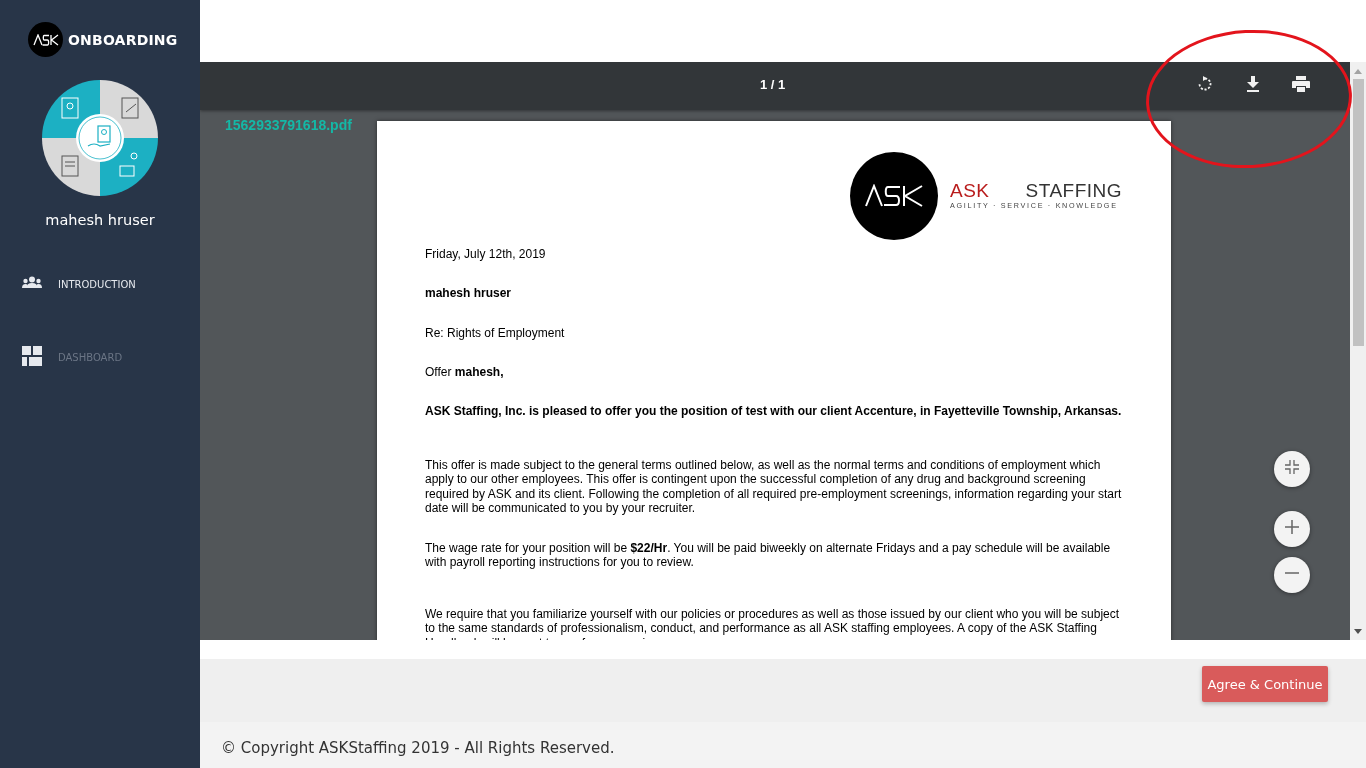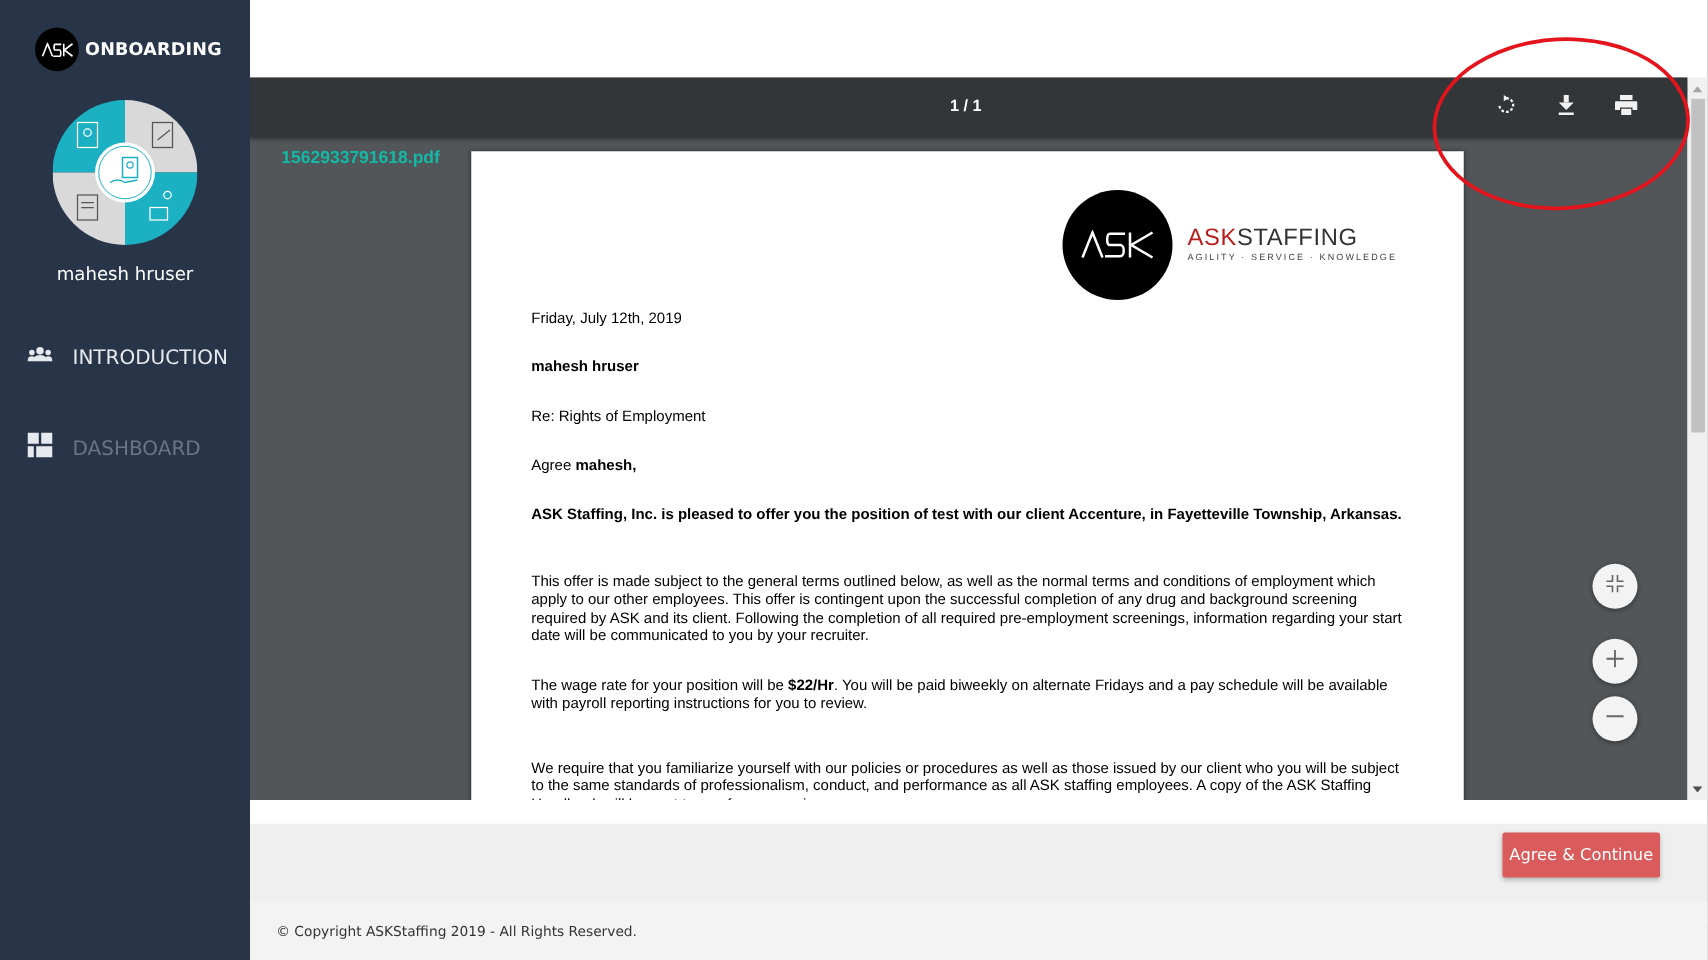--- a/index.html
+++ b/index.html
@@ -6,21 +6,21 @@
   html, body { width: 1366px; height: 768px; overflow: hidden; background: #fff; font-family: "Liberation Sans", sans-serif; }
   .app { position: relative; width: 1366px; height: 768px; }
 
   
   .sidebar { position: absolute; left: 0; top: 0; width: 200px; height: 768px; background: #283548; color: #fff; padding-left: 24px; }
   .brand { position: absolute; left: 28px; top: 22px; display: flex; align-items: center; }
   .brand-logo { width: 35px; height: 35px; border-radius: 50%; background: #000; display: flex; align-items: center; justify-content: center; }
   .brand-name { margin-left: 5px; font-family: "DejaVu Sans", sans-serif; font-weight: bold; font-size: 14px; letter-spacing: 0.2px; color: #fff; }
   .avatar { position: absolute; left: 42px; top: 80px; width: 116px; height: 116px; border-radius: 50%; overflow: hidden; }
   .username { position: absolute; left: 0; top: 212px; width: 200px; text-align: center; font-family: "DejaVu Sans", sans-serif; font-size: 14.5px; color: #fff; }
-  .nav-item { position: absolute; left: 22px; display: flex; align-items: center; font-family: "DejaVu Sans", sans-serif; font-size: 16px; cursor: pointer; }
+  .nav-item { position: absolute; left: 22px; display: flex; align-items: center; font-family: "DejaVu Sans", sans-serif; font-size: 10px; cursor: pointer; }
   .nav-item .label { margin-left: 16px; }
   .nav-intro { top: 276px; color: #e6e9ee; }
   .nav-dash { top: 346px; color: #6b7585; }
 
   
   .header { position: absolute; left: 200px; top: 0; width: 1166px; height: 62px; background: #fff; }
   .page-title { position: absolute; left: 22px; top: 19px; font-family: "DejaVu Sans", sans-serif; font-size: 21px; color: #555; font-weight: normal; }
 
   
   .viewer { position: absolute; left: 200px; top: 62px; width: 1150px; height: 578px; background: #525659; overflow: hidden; }
@@ -28,39 +28,39 @@
   .file-name { position: absolute; left: 25px; top: 25px; font-family: "Liberation Sans", sans-serif; font-weight: bold; font-size: 14px; color: #14b8a6; margin-top: 30px; }
   .page-count { position: absolute; left: 560px; top: 15px; font-family: "Liberation Sans", sans-serif; font-weight: bold; font-size: 13px; color: #ffffff; }
   .tool-btn { position: absolute; top: 12px; width: 24px; height: 24px; display: flex; align-items: center; justify-content: center; cursor: pointer; }
 
   .page { position: absolute; left: 177px; top: 59px; width: 794px; height: 560px; background: #fff; box-shadow: 0 0 4px rgba(0,0,0,0.5); }
   .letter-logo { position: absolute; left: 473px; top: 31px; display: flex; align-items: center; }
   .letter-logo-circle { width: 88px; height: 88px; border-radius: 50%; background: #000; display: flex; align-items: center; justify-content: center; }
   .letter-brand { margin-left: 12px; }
   .letter-brand .big { font-family: "Liberation Sans", sans-serif; font-size: 19px; letter-spacing: 0.5px; line-height: 18px; }
   .letter-brand .big .red { color: #b91c1c; }
-  .letter-brand .big .dark { color: #333; }
+  .letter-brand .big .dark { color: #333; margin-left: 36px; }
   .letter-brand .tag { font-size: 7.2px; color: #444; letter-spacing: 1.7px; margin-top: 1px; }
 
   .doc-text { position: absolute; left: 48px; width: 700px; font-family: "Liberation Sans", sans-serif; font-size: 12px; color: #000; line-height: 14.4px; }
   .b { font-weight: bold; }
 
   .fab { position: absolute; left: 1074px; width: 36px; height: 36px; border-radius: 50%; background: #f3f3f3; box-shadow: 0 1px 4px rgba(0,0,0,0.4); display: flex; align-items: center; justify-content: center; cursor: pointer; z-index: 3; }
 
   
   .scrollbar { position: absolute; left: 1350px; top: 62px; width: 16px; height: 578px; background: #f0f0f0; }
   .scroll-up, .scroll-down { position: absolute; left: 0; width: 16px; height: 14px; display: flex; align-items: center; justify-content: center; }
   .scroll-up { top: 2px; } .scroll-down { bottom: 2px; }
   .scroll-thumb { position: absolute; left: 3px; top: 17px; width: 11px; height: 267px; background: #c1c1c1; }
 
   
   .action-bar { position: absolute; left: 200px; top: 640px; width: 1166px; height: 82px; background: #efefef; margin-top: 19px; }
   .agree-btn { position: absolute; left: 1002px; top: 7px; width: 126px; height: 36px; background: #d95b5b; color: #fff; border: none; border-radius: 2px; font-family: "DejaVu Sans", sans-serif; font-size: 13px; box-shadow: 0 2px 4px rgba(0,0,0,0.25); cursor: pointer; }
   .footer { position: absolute; left: 200px; top: 722px; width: 1166px; height: 46px; background: #f3f3f3; }
-  .copyright { position: absolute; left: 21px; top: 17px; font-family: "DejaVu Sans", sans-serif; font-size: 11px; color: #333; }
+  .copyright { position: absolute; left: 21px; top: 17px; font-family: "DejaVu Sans", sans-serif; font-size: 15px; color: #333; }
 
   
   .annotation { position: absolute; left: 1146px; top: 30px; width: 206px; height: 138px; border: 3px solid #e3141c; border-radius: 50%; transform: rotate(-3deg); z-index: 10; pointer-events: none; }
 </style>
 </head>
 <body>
 
 <div class="app">
 
   <aside class="sidebar">
@@ -173,21 +173,21 @@
         </div>
         <div class="letter-brand">
           <div class="big"><span class="red">ASK</span><span class="dark">STAFFING</span></div>
           <div class="tag">AGILITY · SERVICE · KNOWLEDGE</div>
         </div>
       </div>
 
       <div class="doc-text" style="top:126px">Friday, July 12th, 2019</div>
       <div class="doc-text b" style="top:165px">mahesh hruser</div>
       <div class="doc-text" style="top:205px">Re: Rights of Employment</div>
-      <div class="doc-text" style="top:244px"><span>Agree </span><span class="b">mahesh,</span></div>
+      <div class="doc-text" style="top:244px"><span>Offer </span><span class="b">mahesh,</span></div>
       <div class="doc-text b" style="top:283px">ASK Staffing, Inc. is pleased to offer you the position of test with our client Accenture, in Fayetteville Township, Arkansas.</div>
       <div class="doc-text" style="top:337px">This offer is made subject to the general terms outlined below, as well as the normal terms and conditions of employment which apply to our other employees. This offer is contingent upon the successful completion of any drug and background screening required by ASK and its client. Following the completion of all required pre-employment screenings, information regarding your start date will be communicated to you by your recruiter.</div>
       <div class="doc-text" style="top:420px"><span>The wage rate for your position will be </span><span class="b">$22/Hr</span><span>. You will be paid biweekly on alternate Fridays and a pay schedule will be available with payroll reporting instructions for you to review.</span></div>
       <div class="doc-text" style="top:486px">We require that you familiarize yourself with our policies or procedures as well as those issued by our client who you will be subject to the same standards of professionalism, conduct, and performance as all ASK staffing employees. A copy of the ASK Staffing Handbook will be sent to you for your review.</div>
     </div>
 
     <div class="fab" style="top:389px">
       <span>
         <svg width="14" height="14" viewBox="0 0 14 14" stroke="#666" stroke-width="1.3" fill="none">
           <path d="M5 0 V5 H0"></path>

